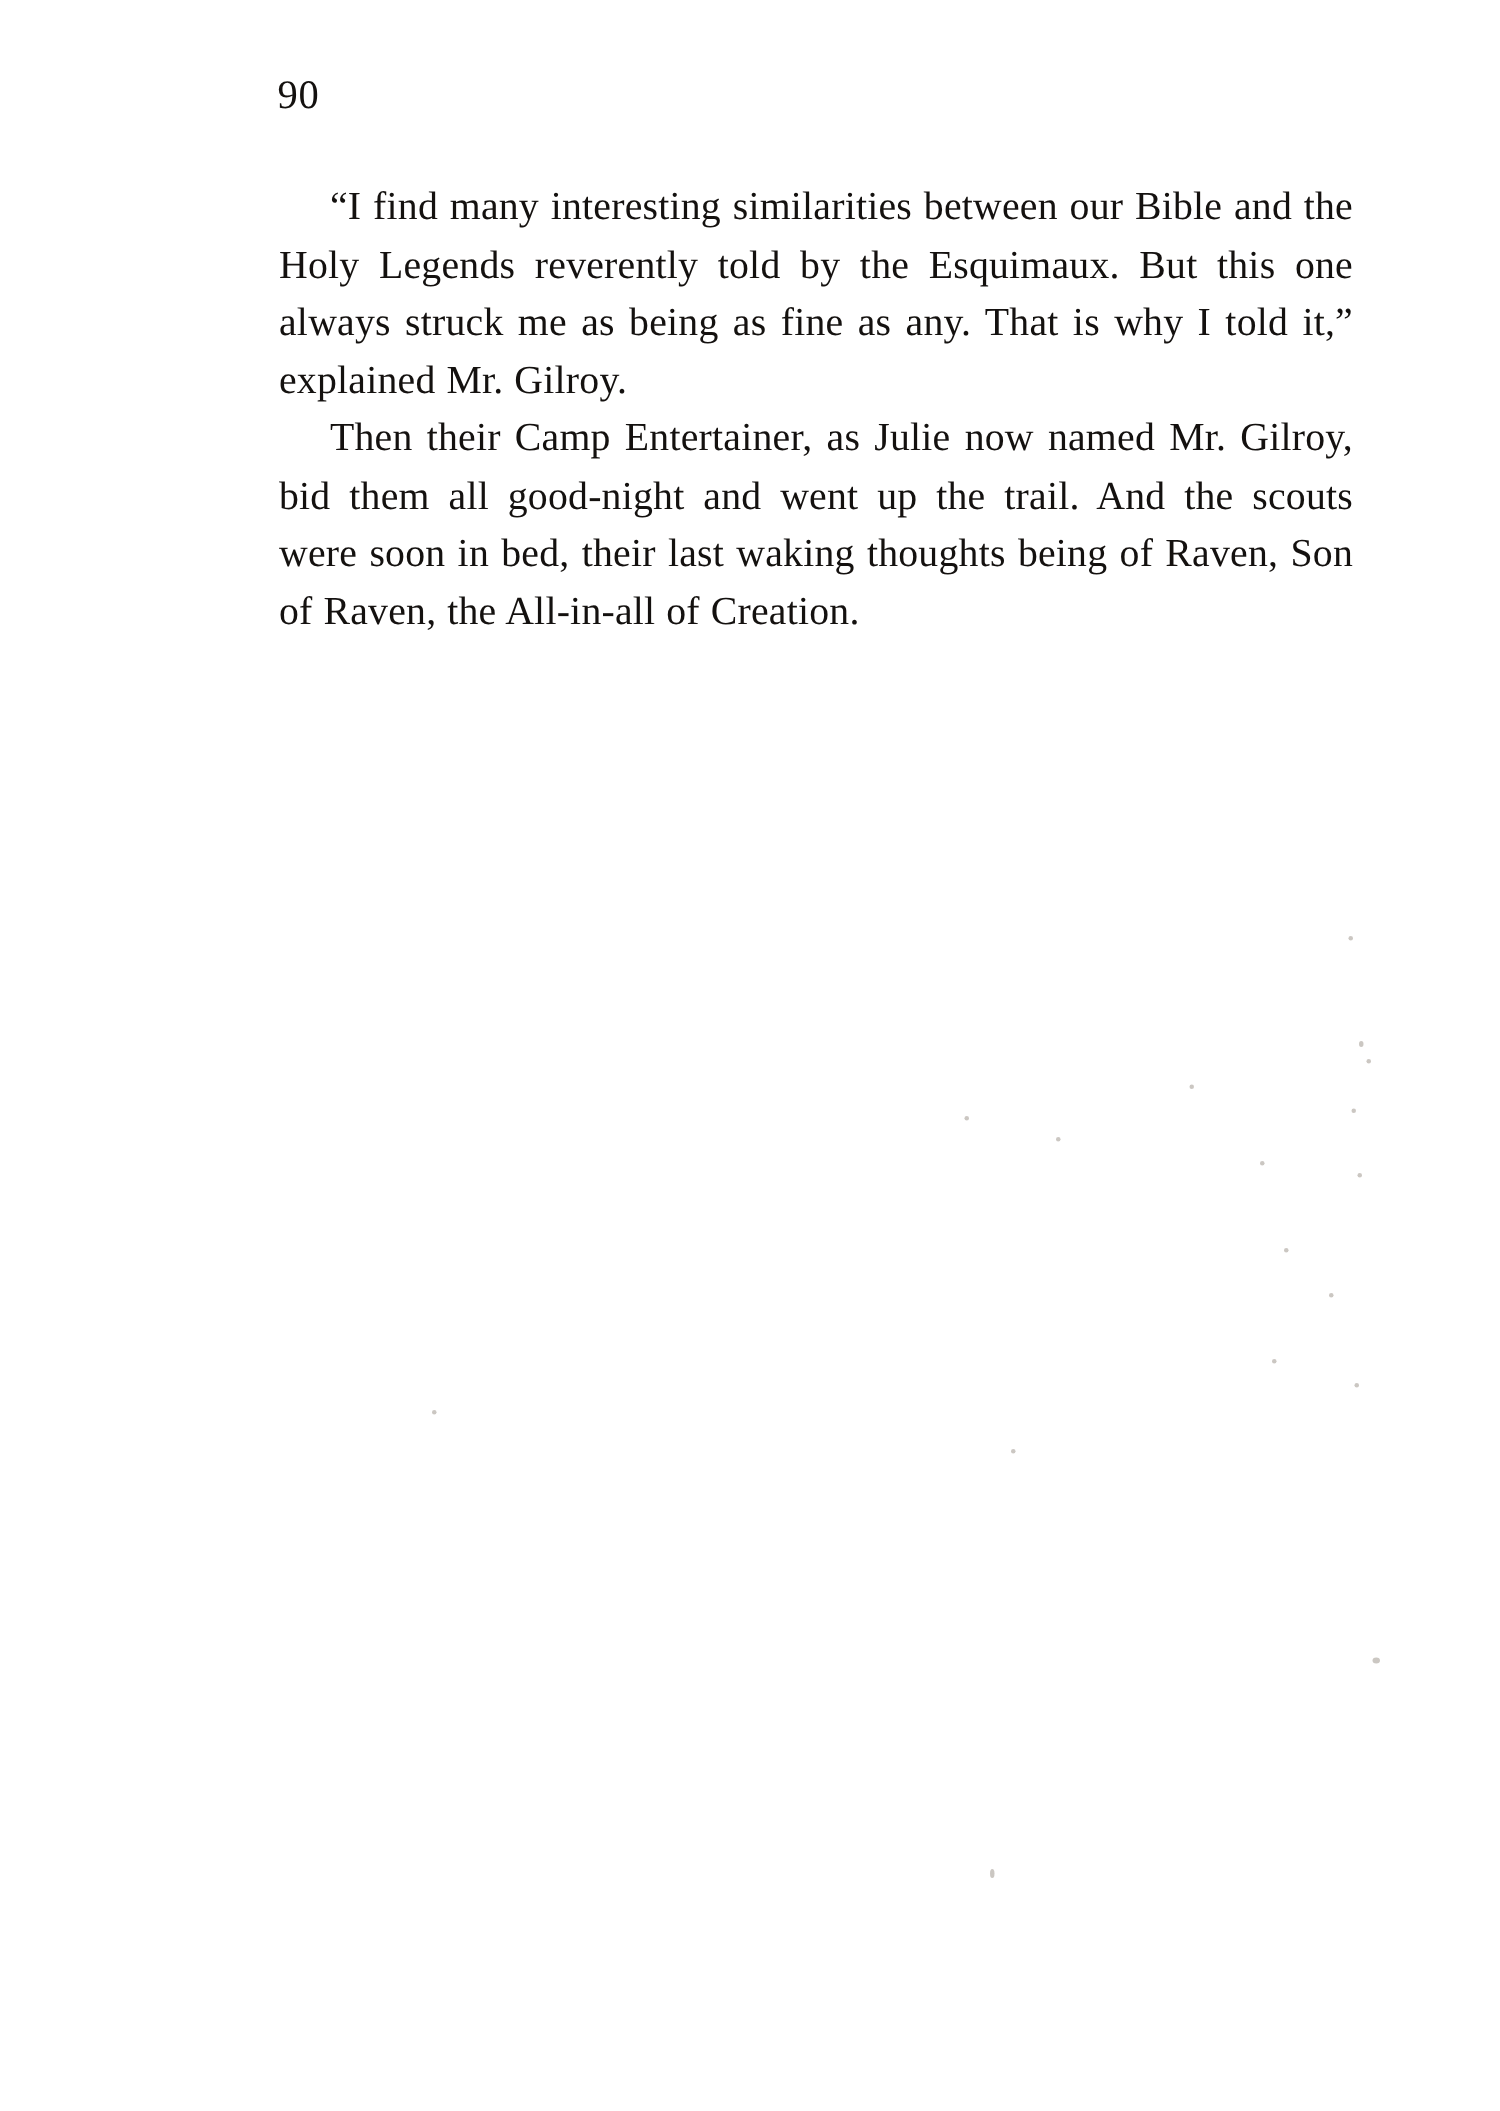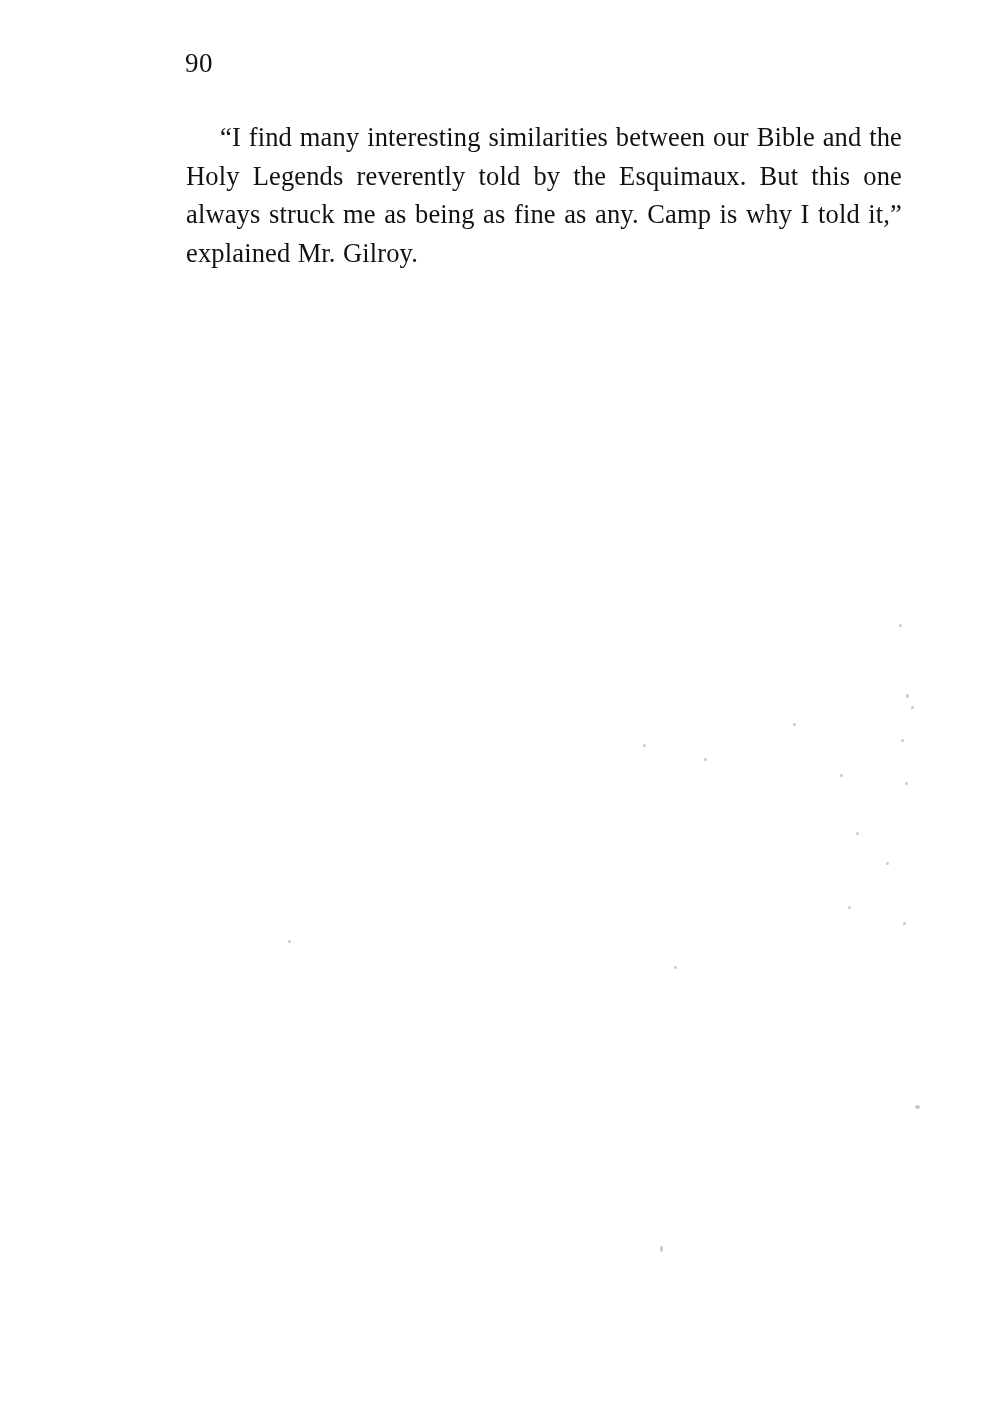--- a/index.html
+++ b/index.html
@@ -65,21 +65,22 @@
 </head>
 <body>
 
 <div class="page">
 
   <div class="header">
     <span class="folio">90</span>
   </div>
 
   <div class="body-text">
-    <p class="para">“I find many interesting similarities between our Bible and the Holy Legends reverently told by the Esquimaux.  But this one always struck me as being as fine as any.  Camp is why I told it,” explained Mr. Gilroy.</p>
+    <p class="para">“I find many interesting similarities between our Bible and the Holy Legends reverently told by the Esquimaux.  But this one always struck me as being as fine as any.  That is why I told it,” explained Mr. Gilroy.</p>
+    <p class="para">Then their Camp Entertainer, as Julie now named Mr. Gilroy, bid them all good-night and went up the trail.  And the scouts were soon in bed, their last waking thoughts being of Raven, Son of Raven, the All-in-all of Creation.</p>
   </div>
 
   <span class="speck" style="left:899px; top:624px; width:3px; height:3px;"></span>
   <span class="speck" style="left:906px; top:694px; width:3px; height:4px;"></span>
   <span class="speck" style="left:911px; top:706px; width:3px; height:3px;"></span>
   <span class="speck" style="left:793px; top:723px; width:3px; height:3px;"></span>
   <span class="speck" style="left:901px; top:739px; width:3px; height:3px;"></span>
   <span class="speck" style="left:643px; top:744px; width:3px; height:3px;"></span>
   <span class="speck" style="left:704px; top:758px; width:3px; height:3px;"></span>
   <span class="speck" style="left:840px; top:774px; width:3px; height:3px;"></span>

